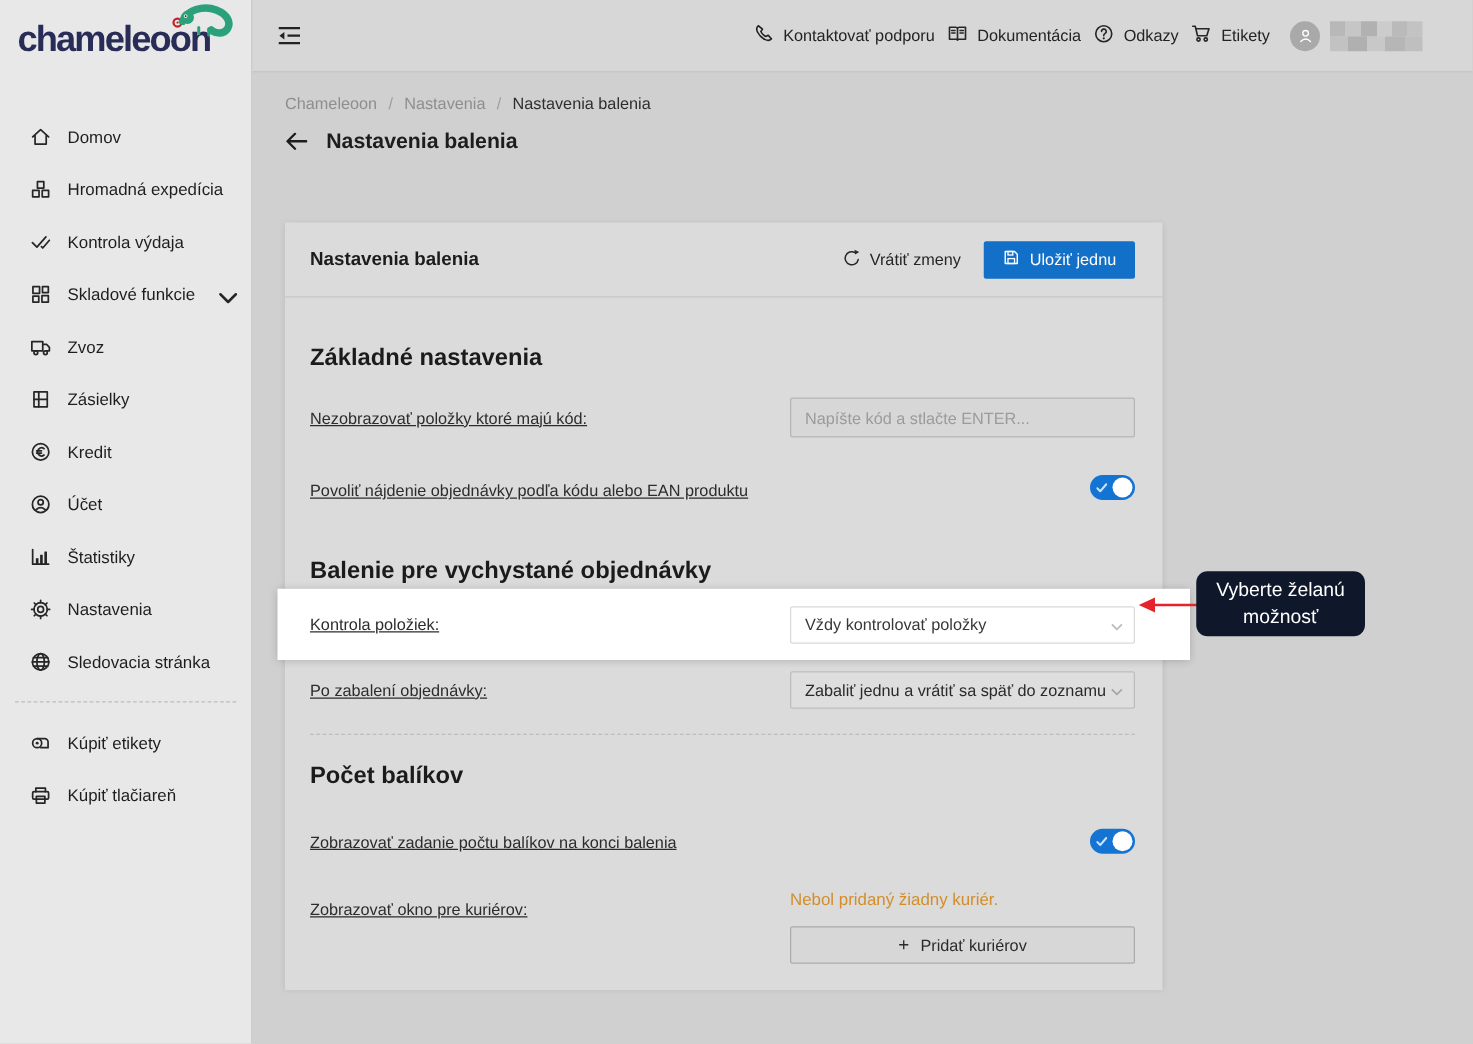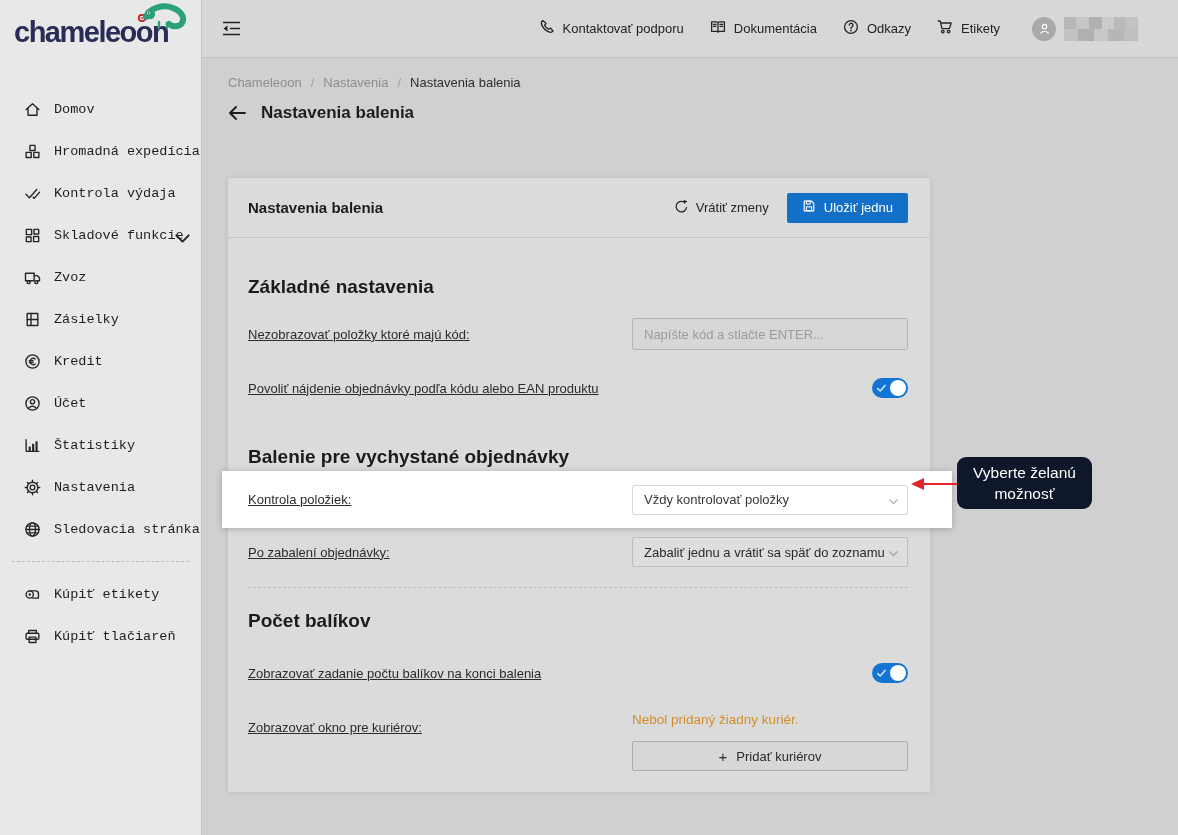--- a/index.html
+++ b/index.html
@@ -14,40 +14,40 @@
   #app { position:absolute; inset:0; }
 
   
   .sidebar {
     position:absolute; left:0; top:0; width:202px; height:835px;
     background:#e8e8e8; border-right:1px solid #c3c3c3; z-index:3;
   }
   .logo { position:relative; height:62px; padding:16px 0 0 14px; cursor:pointer; }
   .logo-text { font-size:29px; font-weight:800; letter-spacing:-1.5px; color:#282c56; }
   .logo-cham { position:absolute; left:133px; top:2px; }
-  .nav { margin-top:26px;font-family:Liberation Mono, monospace; }
+  .nav { margin-top:26px; }
   .nav-item {
     height:42px; display:flex; align-items:center; gap:13px;
     padding-left:24px; font-size:13.5px; color:#1e1e1e; cursor:pointer; position:relative;
   }
   .nav-item svg { width:17px; height:17px; flex:none; }
   .nav-item .chev { position:absolute; right:16px; width:11px; height:11px; }
   .side-divider { border-top:1px dashed #bcbcbc; margin:11px 12px; }
   icon, .ic { display:inline-flex; }
   .stroke { fill:none; stroke:#262626; stroke-width:1.3; stroke-linecap:round; stroke-linejoin:round; }
   .fillk { fill:#262626; }
 
   
   .topbar {
     position:absolute; left:202px; top:0; width:976px; height:58px;
     background:#d7d7d7; border-bottom:1px solid #c1c1c1;
     display:flex; align-items:center; padding:0 40px 0 20px; z-index:2;
   }
   .fold-btn { cursor:pointer; display:flex; align-items:center; }
-  .top-links { margin-left:auto; display:flex; gap:26px; }
+  .top-links { margin-left:auto; display:flex; gap:10px; }
   .top-link { display:flex; align-items:center; gap:8px; font-size:13px; color:#232323; cursor:pointer; white-space:nowrap; }
   .top-link svg { width:16px; height:16px; }
   .user-block { display:flex; align-items:center; gap:8px; margin-left:6px; cursor:pointer; }
   .avatar { width:24px; height:24px; border-radius:50%; background:#a9a9a9; display:flex; align-items:center; justify-content:center; }
   .redacted {
     width:74px; height:24px;
     background-image:
       linear-gradient(90deg,#b8b8b8 0 12px,#c6c6c6 12px 25px,#b1b1b1 25px 38px,#cccccc 38px 50px,#bababa 50px 62px,#c3c3c3 62px 74px),
       linear-gradient(90deg,#c2c2c2 0 14px,#b0b0b0 14px 30px,#c8c8c8 30px 44px,#b6b6b6 44px 60px,#bfbfbf 60px 74px);
     background-size:74px 12px; background-position:0 0,0 12px; background-repeat:no-repeat;
@@ -89,21 +89,21 @@
   .row-label { font-size:13px; color:#2c2c2c;text-decoration:underline; }
   .ctrl { margin-left:auto; width:276px; position:relative; }
 
   .row-code { margin-top:18px; height:32px; }
   .text-input {
     width:276px; height:32px; border:1px solid #b5b5b5; background:#d7d7d7;
     border-radius:2px; padding:0 11px; font-size:13px; font-family:inherit; color:#333;
   }
   .text-input::placeholder { color:#9b9b9b; }
 
-  .row-ean { margin-top:26px; height:24px; }
+  .row-ean { margin-top:26px; height:24px;align-items:flex-end; }
   .toggle { margin-left:auto; width:36px; height:20px; border-radius:10px; background:#1474d4; position:relative; cursor:pointer; flex:none; }
   .toggle .knob { position:absolute; right:2px; top:2px; width:16px; height:16px; border-radius:50%; background:#fff; }
   .toggle svg { position:absolute; left:5px; top:5.5px; width:9px; height:9px; }
 
   .select {
     height:30px; border:1px solid #bdbdbd; background:#dedede; border-radius:2px;
     display:flex; align-items:center; padding:0 26px 0 11px; font-size:13px; color:#2a2a2a; cursor:pointer;
     white-space:nowrap;
   }
   .select .sel-chev { position:absolute; right:9px; top:10px; width:11px; height:11px; }

